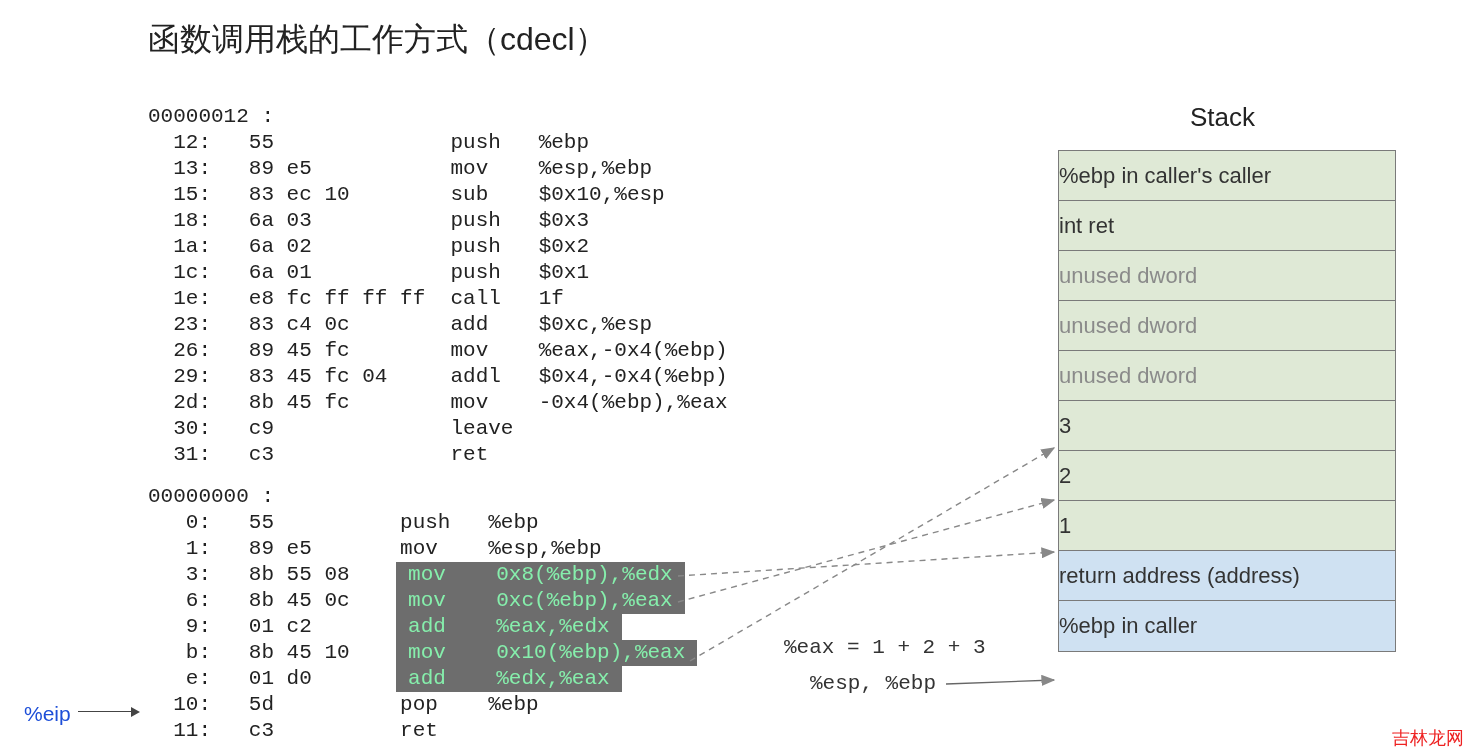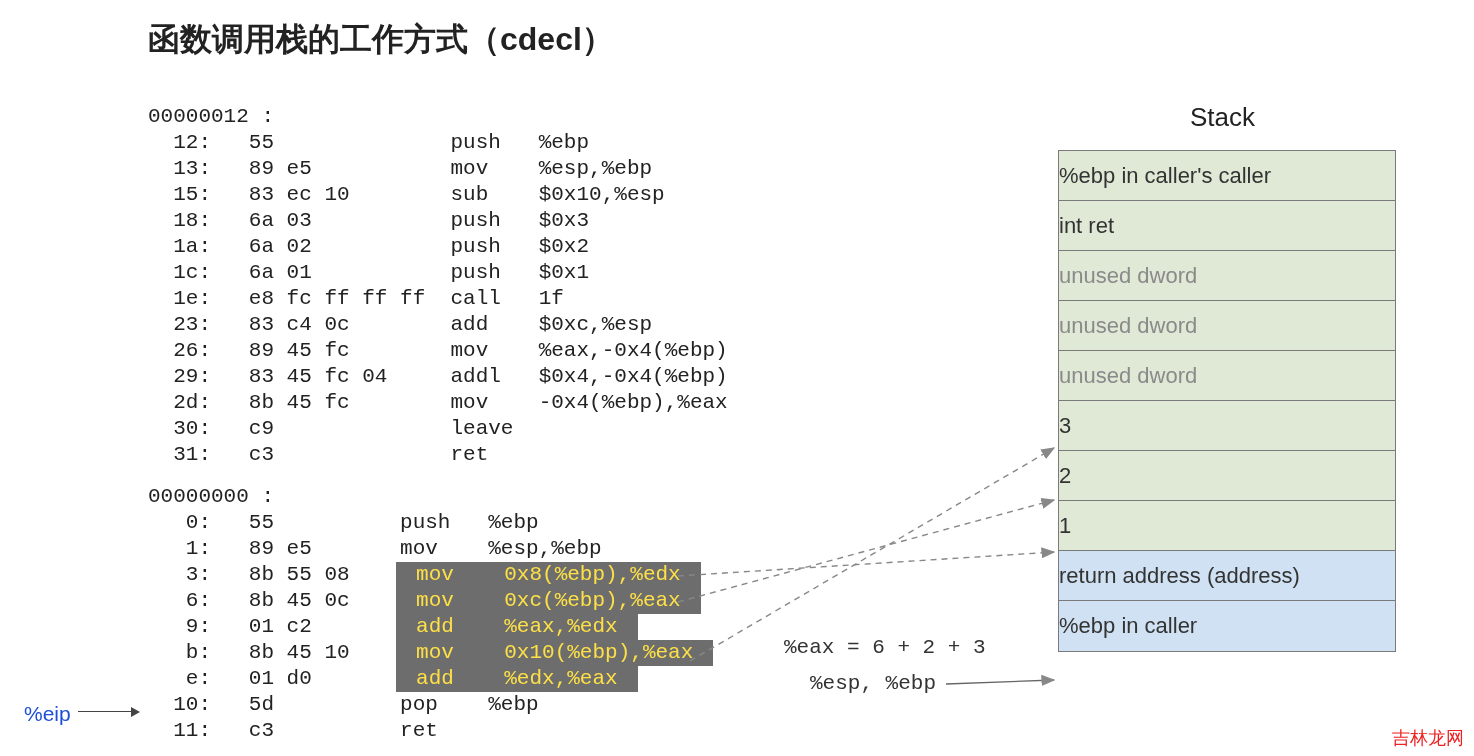--- a/index.html
+++ b/index.html
@@ -1,21 +1,21 @@
 <!DOCTYPE html>
 <html><head>
 <meta charset="utf-8">
 <style>
   html,body{margin:0;padding:0;background:#fff;font-family:Arial,"Microsoft YaHei",sans-serif;color:#222}
   .page{position:relative;width:1474px;height:756px;overflow:hidden}
-  .title{position:absolute;left:148px;top:18px;font-size:32px;font-weight:700;color:#222}
+  .title{position:absolute;left:148px;top:18px;font-size:32px;font-weight:400;color:#222}
   .mono{font-family:Consolas,"Courier New",monospace;font-size:21px;white-space:pre}
   .codeblock{position:absolute}
   .row{line-height:26px}
-  .hl{background:#6d6d6d;color:#fde047;display:inline-block;padding:0 20px;margin-left:-4px}
+  .hl{background:#6d6d6d;color:#86efac;display:inline-block;padding:0 12px;margin-left:-4px}
   .stack-title{position:absolute;left:1190px;top:102px;font-size:26px;font-family:Arial;color:#222}
   .stack{position:absolute;left:1058px;top:150px;width:336px;border:1px solid #7a7a7a}
   .cell{height:50px;line-height:50px;text-align:left;font-size:22px;font-family:Arial;border-bottom:1px solid #7a7a7a;box-sizing:border-box;color:#333}
   .cell:last-child{border-bottom:none}
   .green{background:#dfe9d6}
   .blue{background:#cfe1f2}
   .dim{color:#8a8a8a}
   .annot{position:absolute;font-family:Consolas,"Courier New",monospace;font-size:21px;color:#333}
   .eip{position:absolute;left:24px;top:702px;font-family:Liberation Sans, sans-serif;font-size:21px;color:#1d4ed8}
   .arrow-eip{position:absolute;left:78px;top:711px;width:60px;height:1px;border-top:1px solid #444}
@@ -39,21 +39,21 @@
       <div class="cell green dim">unused dword</div>
       <div class="cell green dim">unused dword</div>
       <div class="cell green dim">unused dword</div>
       <div class="cell green">3</div>
       <div class="cell green">2</div>
       <div class="cell green">1</div>
       <div class="cell blue">return address (address)</div>
       <div class="cell blue">%ebp in caller</div>
     </div>
 
-  <div class="annot" style="left:784px;top:636px">%eax = 6 + 2 + 3</div>
+  <div class="annot" style="left:784px;top:636px">%eax = 1 + 2 + 3</div>
   <div class="annot" style="left:810px;top:672px">%esp, %ebp</div>
 
   <div class="eip">%eip</div>
   <div class="arrow-eip"></div>
 
   <svg class="lines">
     <defs>
       <marker id="ah" markerWidth="10" markerHeight="8" refX="9" refY="4" orient="auto">
         <path d="M0,0 L10,4 L0,8 z" fill="#888"></path>
       </marker>

